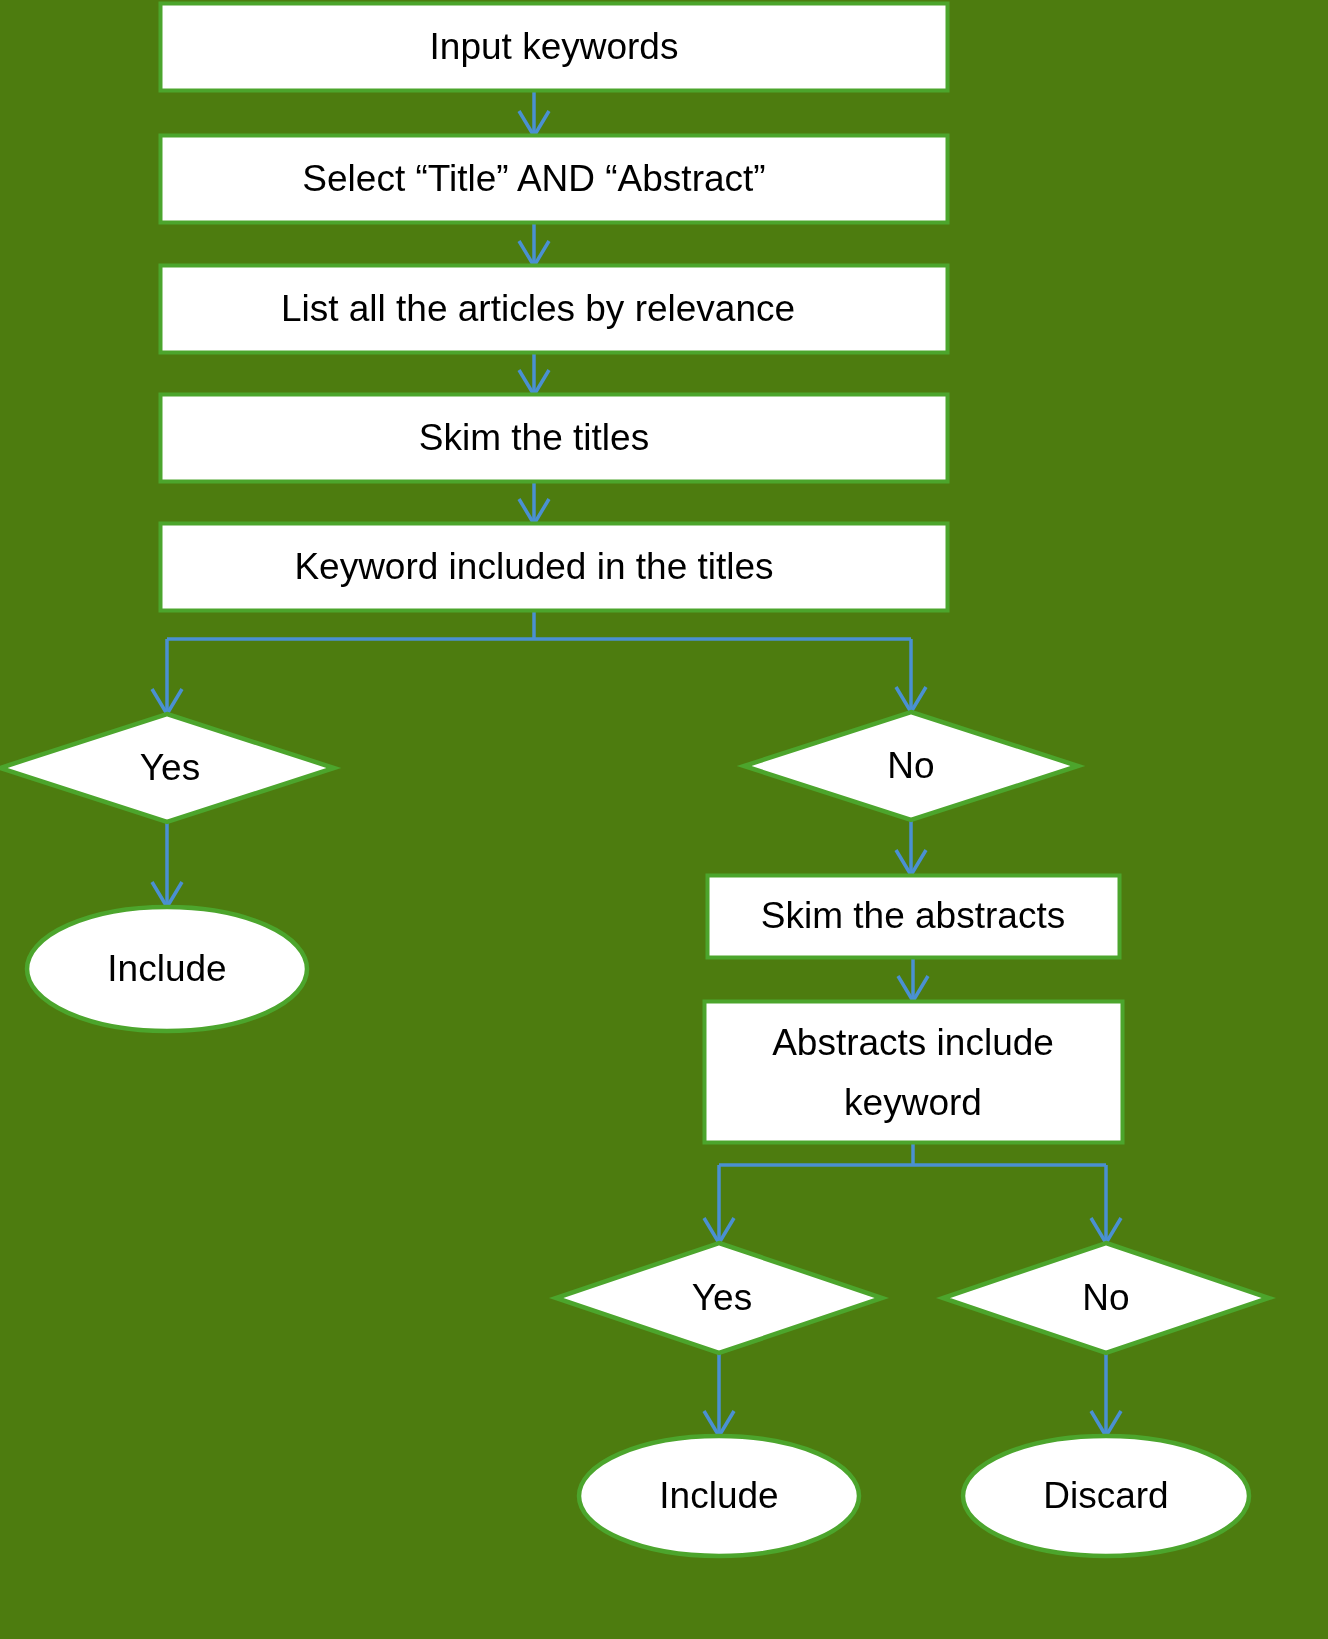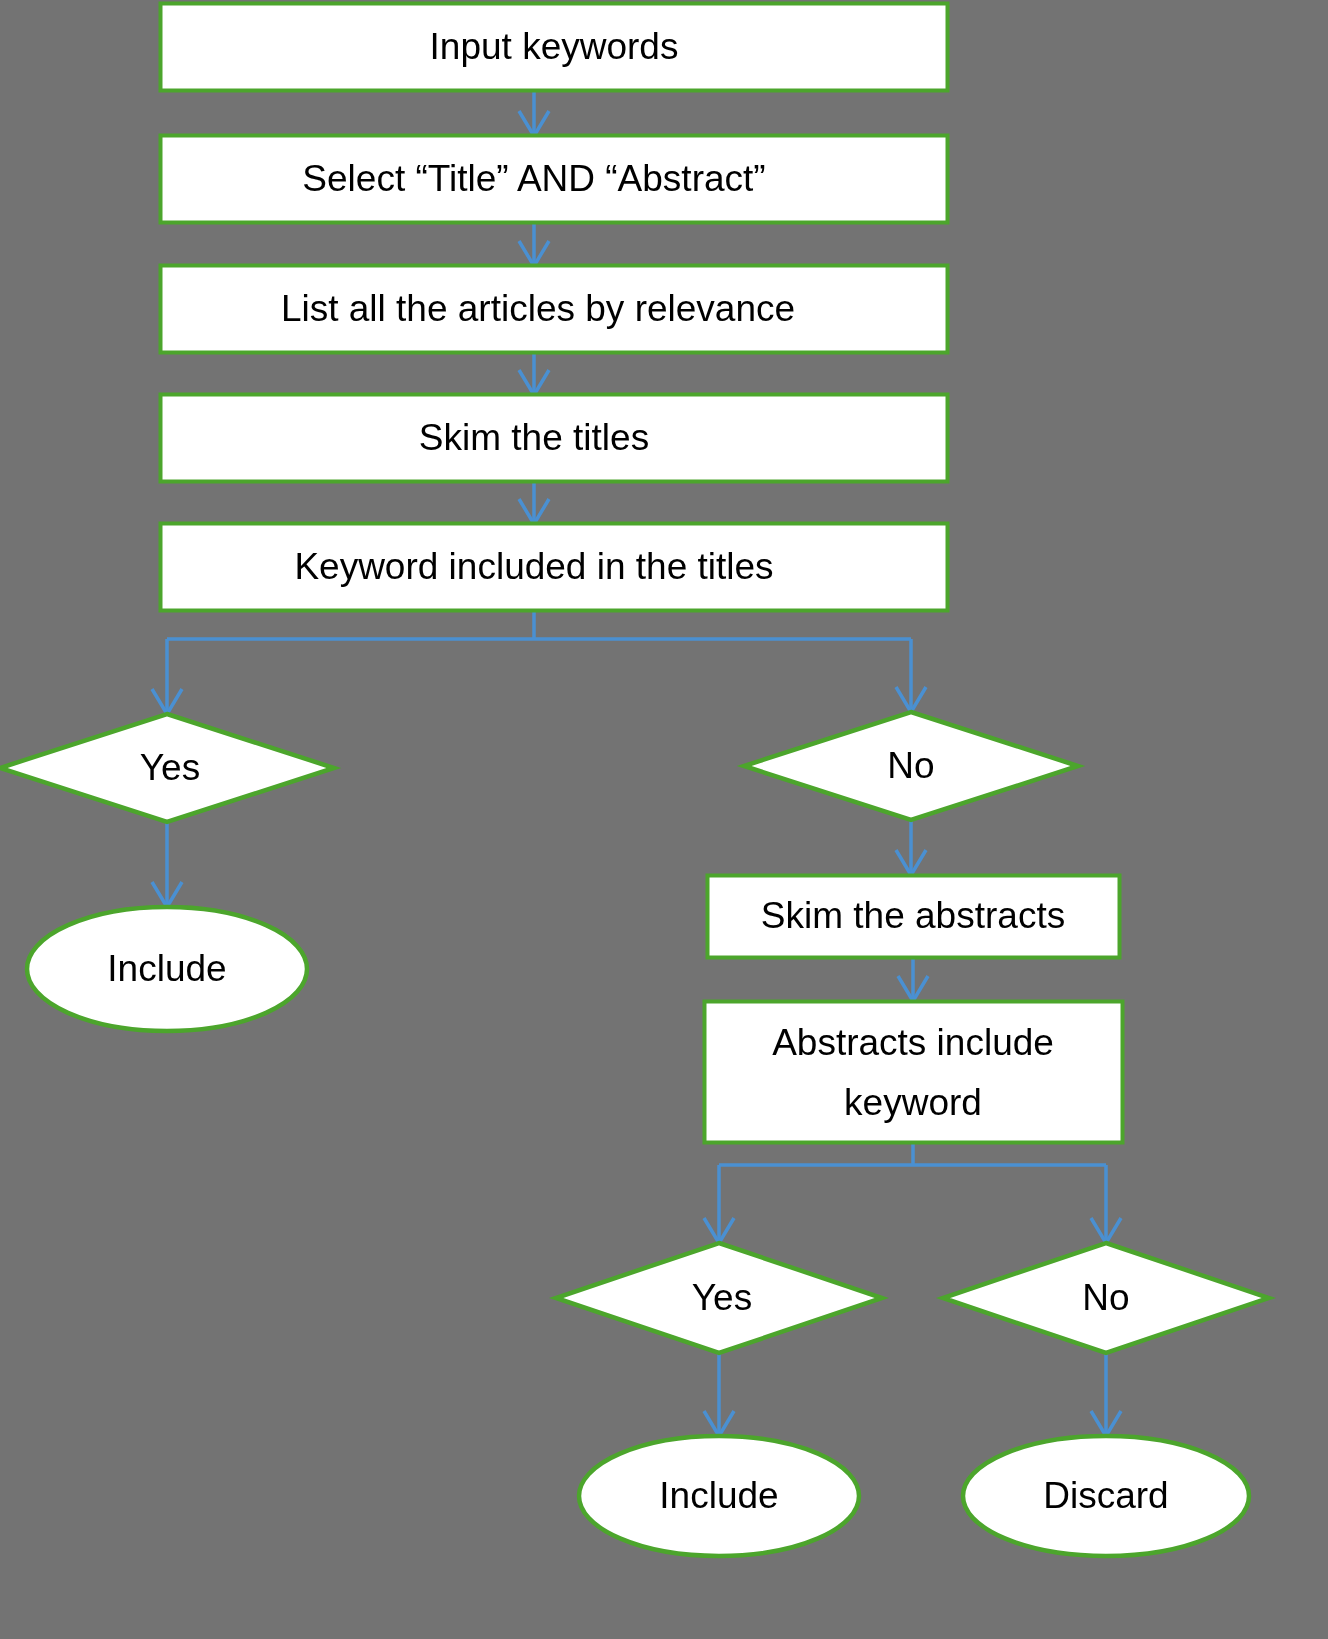--- a/index.html
+++ b/index.html
@@ -10,21 +10,21 @@
   body {
     width: 1328px;
     height: 1639px;
     font-family: "Liberation Sans", sans-serif;
     overflow: hidden;
   }
   #flowchart-root {
     position: relative;
     width: 1328px;
     height: 1639px;
-    background: #737373;
+    background: #4d7c0f;
   }
   svg#flow-svg {
     position: absolute;
     top: 0;
     left: 0;
     width: 1328px;
     height: 1639px;
     display: block;
   }
   .node-shape {

